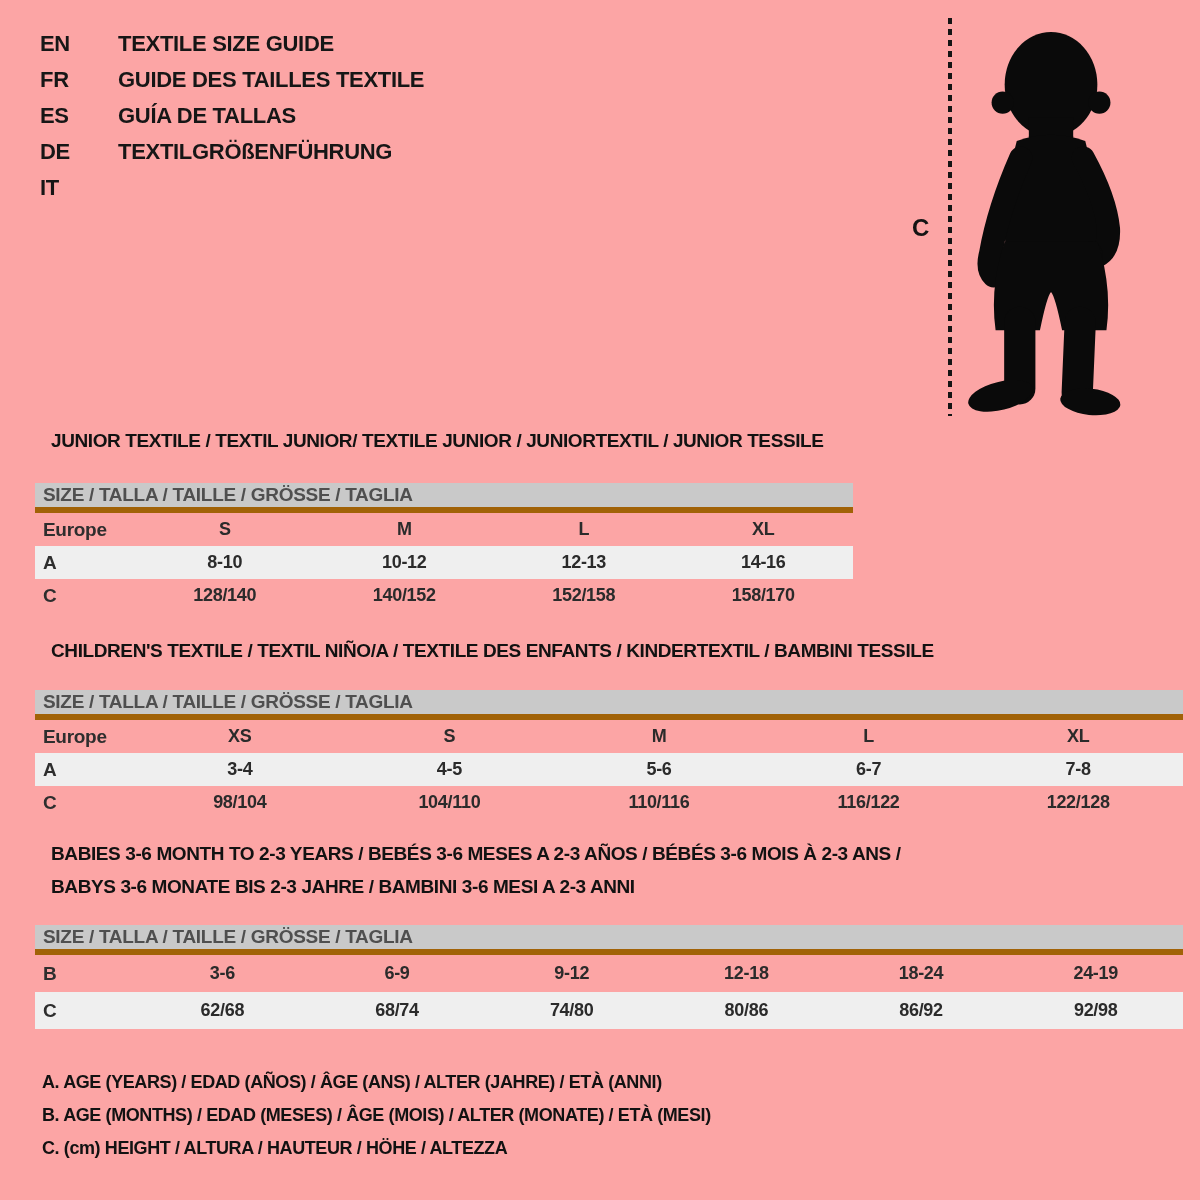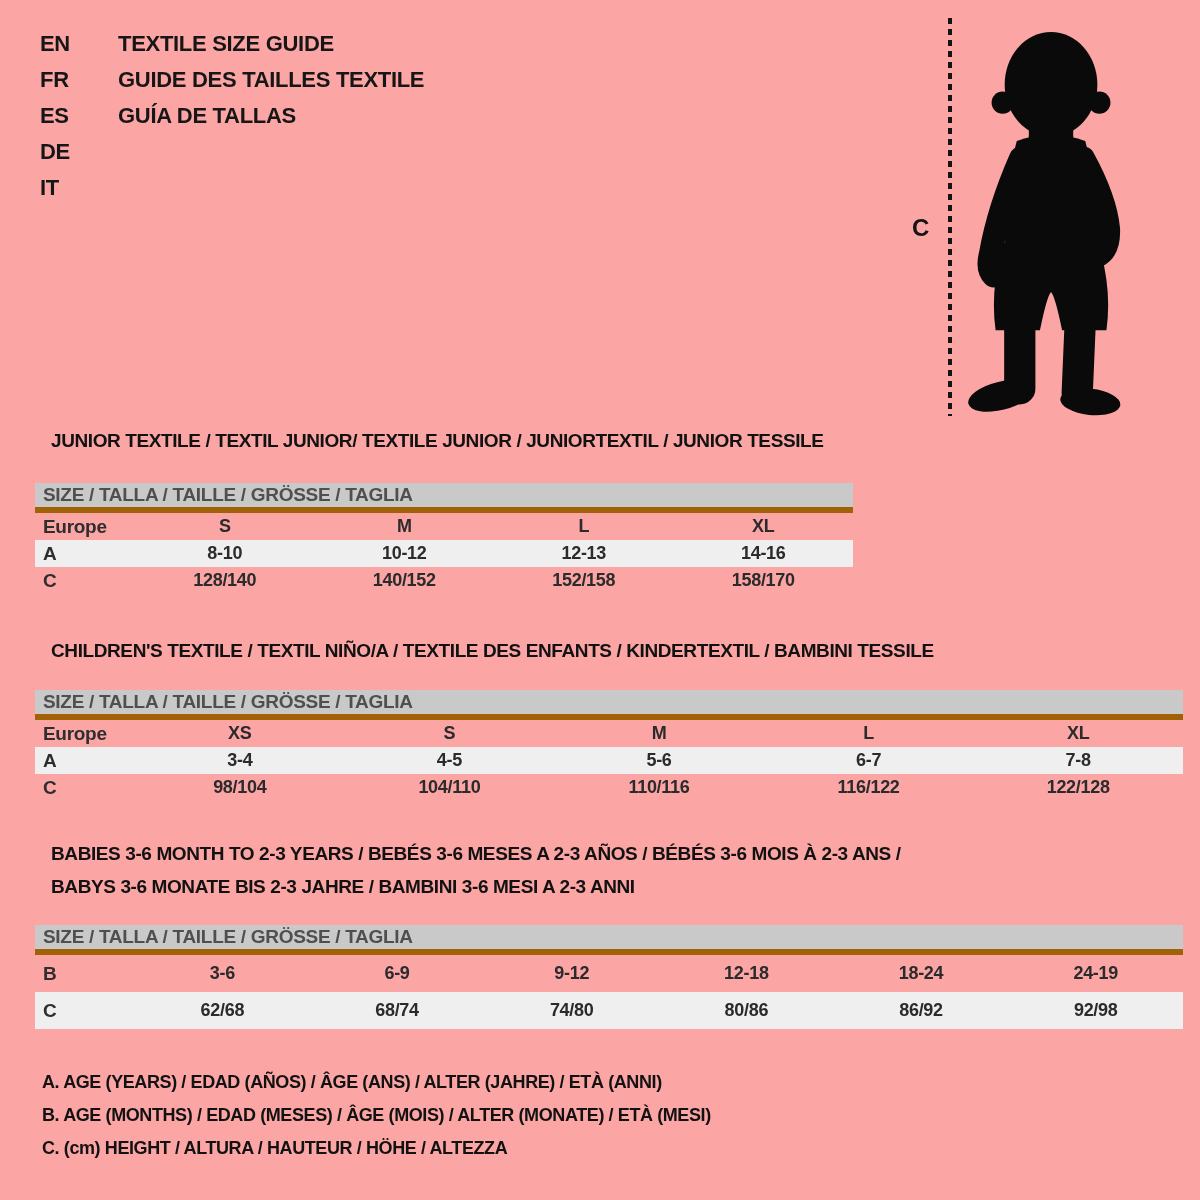--- a/index.html
+++ b/index.html
@@ -92,21 +92,21 @@
     padding-left: 8px;
     box-sizing: border-box;
     font-size: 19px;
     font-weight: bold;
     letter-spacing: -0.3px;
     color: #4f4f4f;
   }
   .trow {
     display: flex;
     align-items: center;
-    height: 27px;
+    height: 33px;
   }
   .trow.shaded { background: #efefef; }
   .trow.tall { height: 37px; }
   .tlabel {
     width: 100px;
     padding-left: 8px;
     box-sizing: border-box;
     font-size: 19px;
     font-weight: bold;
     letter-spacing: -0.3px;
@@ -153,20 +153,21 @@
     <div class="lang-row">
       <span class="lang-code">FR</span>
       <span class="lang-label">GUIDE DES TAILLES TEXTILE</span>
     </div>
     <div class="lang-row">
       <span class="lang-code">ES</span>
       <span class="lang-label">GUÍA DE TALLAS</span>
     </div>
     <div class="lang-row">
       <span class="lang-code">DE</span>
+      <span class="lang-label">TEXTILGRÖßENFÜHRUNG</span>
     </div>
     <div class="lang-row">
       <span class="lang-code">IT</span>
     </div>
   </div>
 
   <div class="height-line"></div>
   <div class="height-label">C</div>
   <svg class="baby-figure" viewBox="0 0 180 395" xmlns="http://www.w3.org/2000/svg" fill="#0a0a0a">
     <ellipse cx="92" cy="62" rx="46" ry="52"></ellipse>

